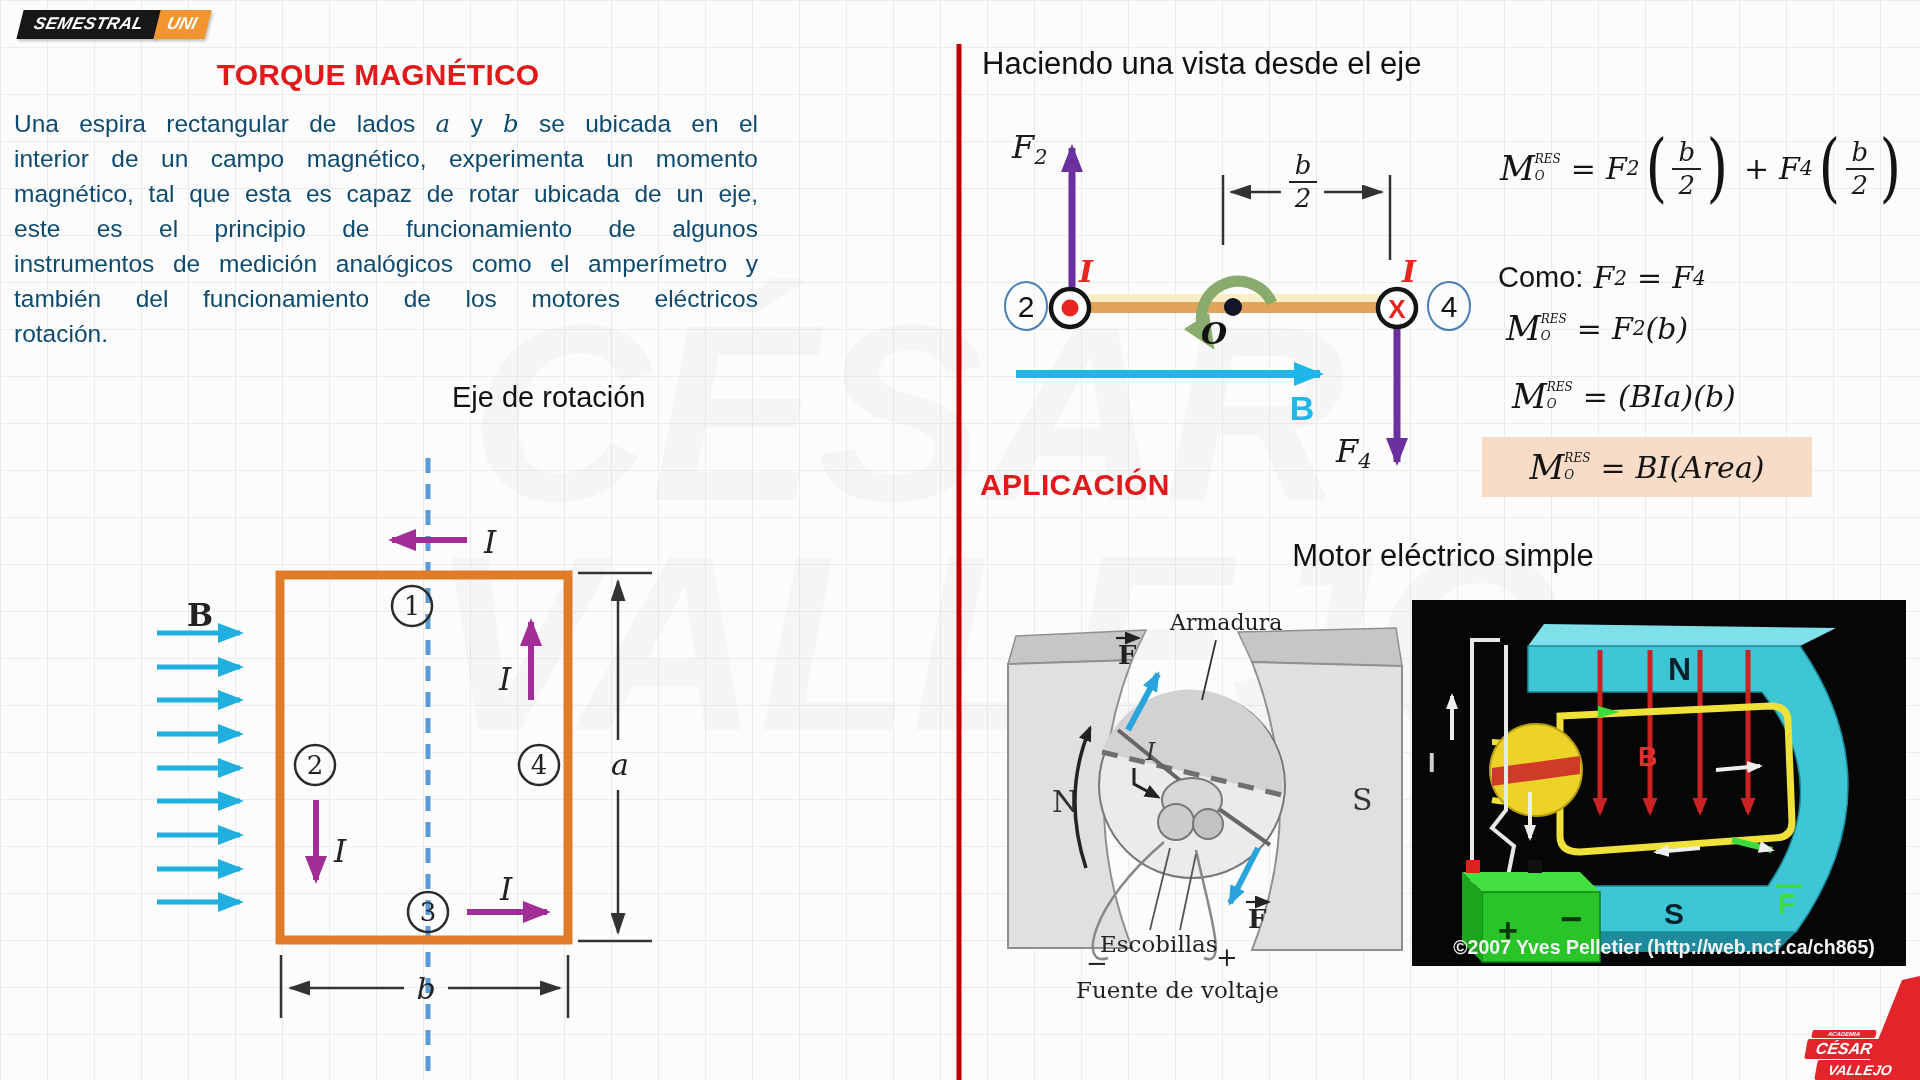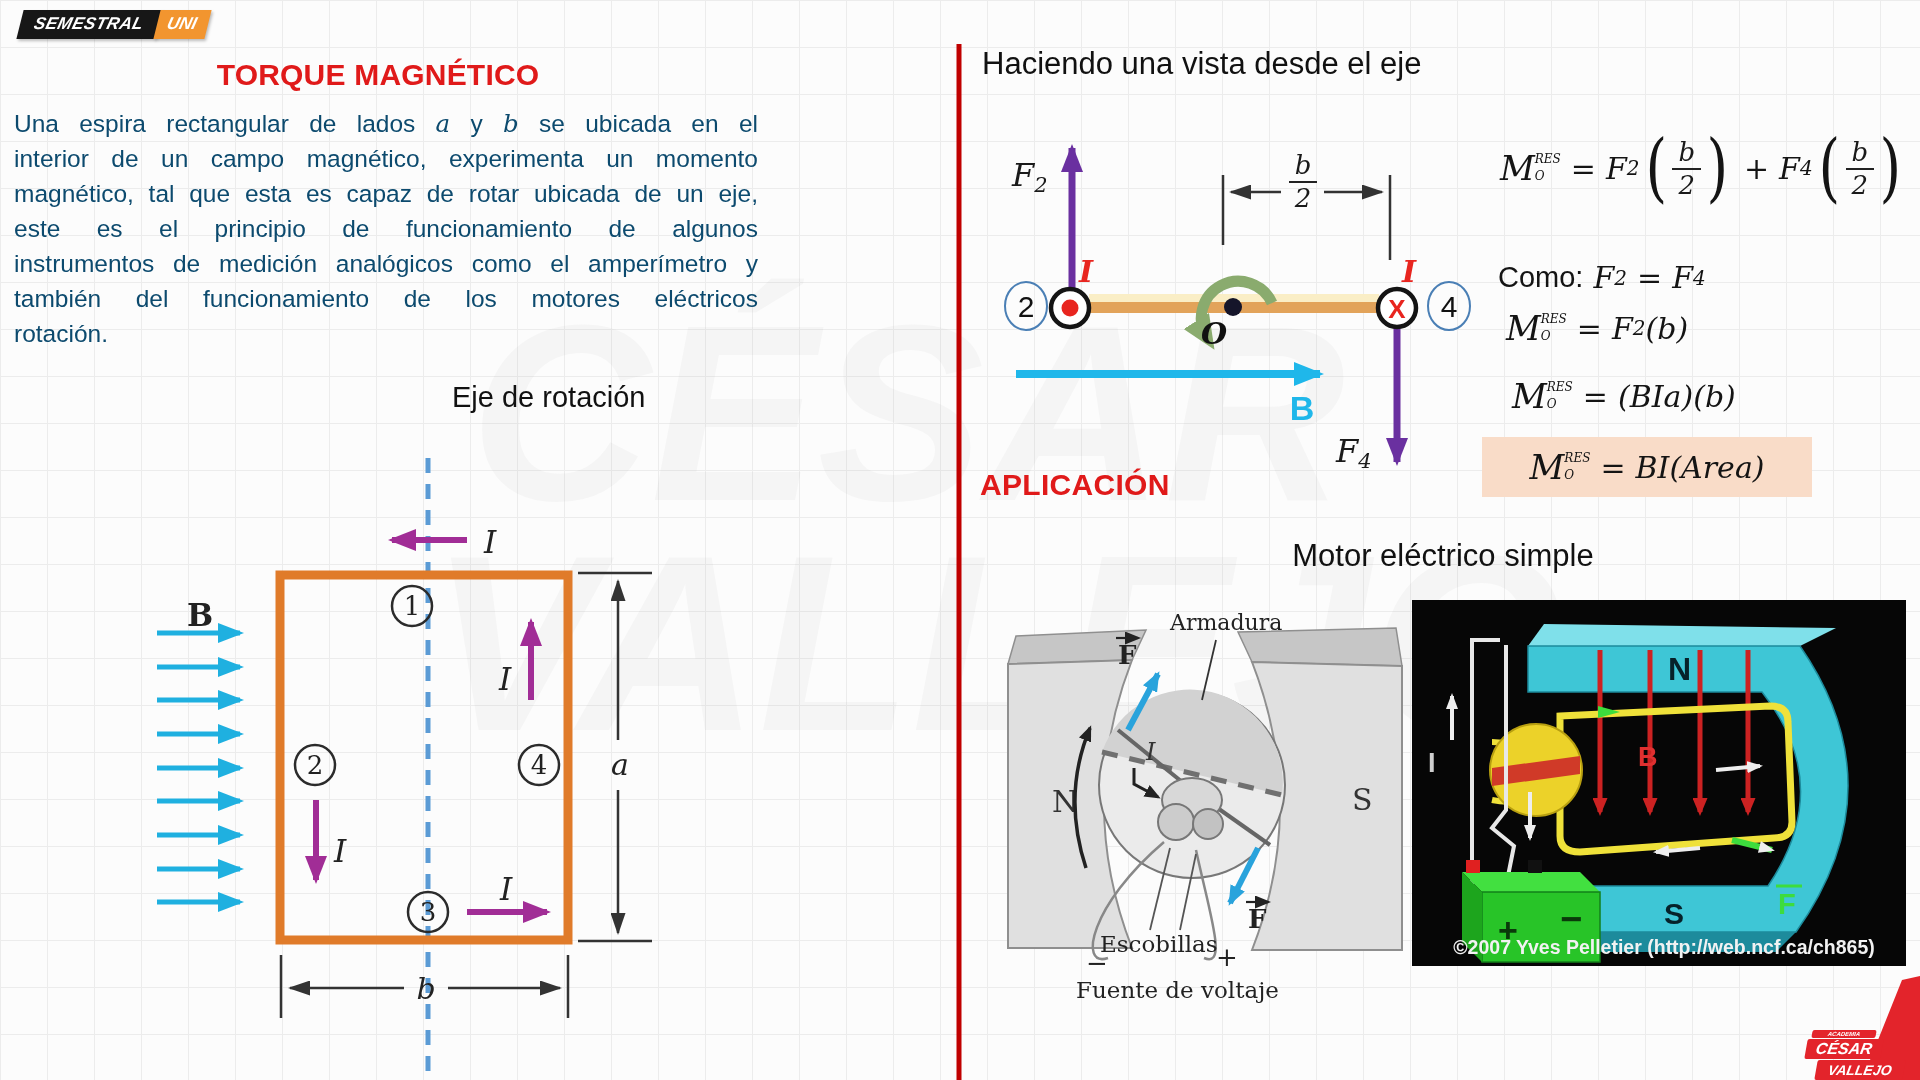--- a/index.html
+++ b/index.html
@@ -293,21 +293,21 @@
   <div class="jl">este es el principio de funcionamiento de algunos</div>
   <div class="jl">instrumentos de medición analógicos como el amperímetro y</div>
   <div class="jl">también del funcionamiento de los motores eléctricos</div>
   <div class="ll">rotación.</div>
 </div>
 
 <div class="abs axis-label">Eje de rotación</div>
 
 <div class="abs view-heading">Haciendo una vista desde el eje</div>
 
-<div class="abs flabel" style="left:1012px;top:128px;margin-top:28px;"><span>F</span><span class="sb">2</span></div>
+<div class="abs flabel" style="left:1012px;top:128px;"><span>F</span><span class="sb">2</span></div>
 <div class="abs flabel" style="left:1336px;top:432px;"><span>F</span><span class="sb">4</span></div>
 
 <div class="abs frac" style="left:1284px;top:150px;width:38px;">
   <span class="num">b</span>
   <span>2</span>
 </div>
 
 <div class="abs formula" style="left:1500px;top:118px;height:100px;">
   <span class="mres">
       <span class="m">M</span>

